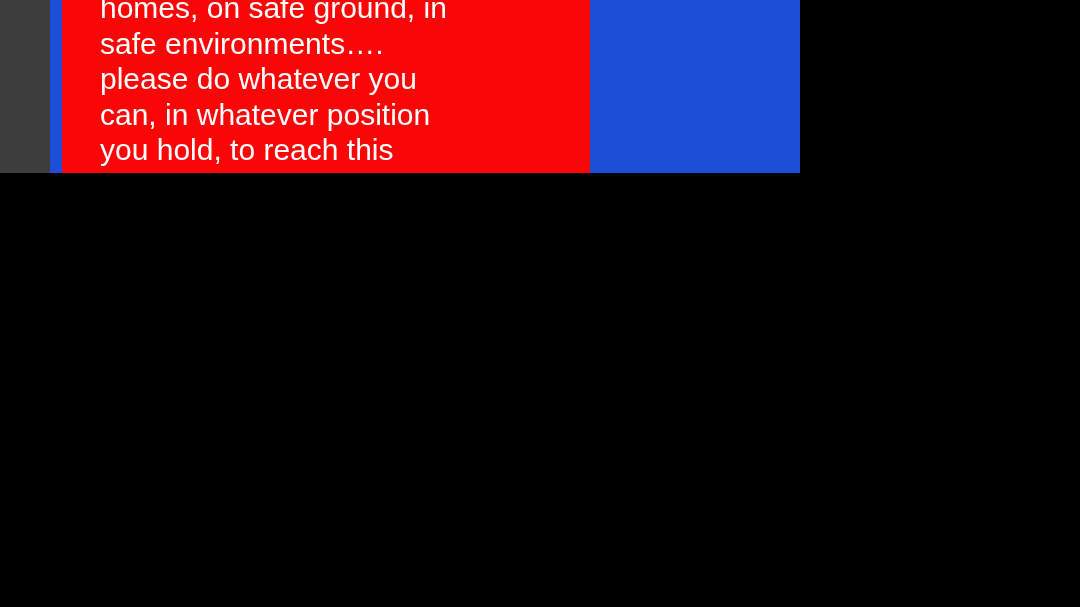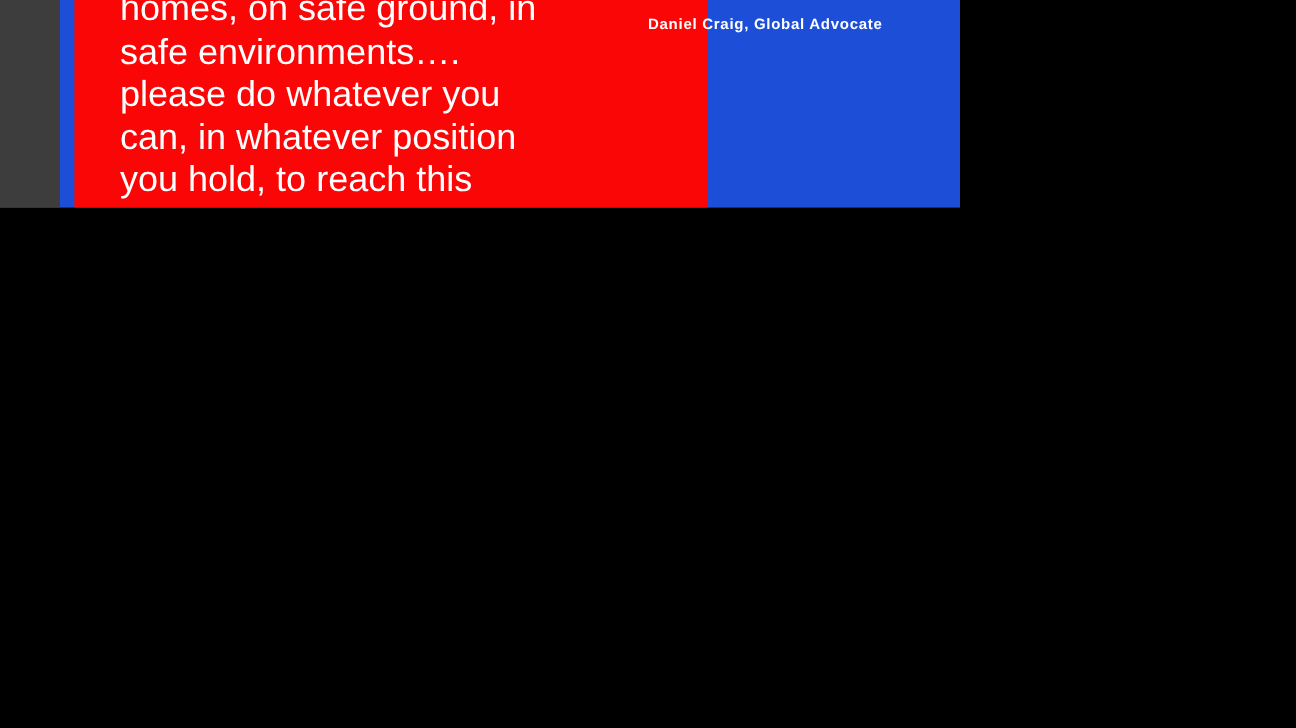--- a/index.html
+++ b/index.html
@@ -134,20 +134,19 @@
           <circle cx="20" cy="20" r="2.6"></circle>
           <circle cx="80" cy="20" r="2.6"></circle>
           <circle cx="10" cy="52" r="2.6"></circle>
           <circle cx="90" cy="52" r="2.6"></circle>
           <circle cx="36" cy="84" r="2.6"></circle>
           <circle cx="64" cy="84" r="2.6"></circle>
         </g>
       </svg>
     </div>
 
-    <div class="attribution">Daniel Craig, Global Advocate</div>
 
   </div>
 
   <div class="right-black"></div>
   <div class="below-black"></div>
 
 </div>
 
 </body></html>

